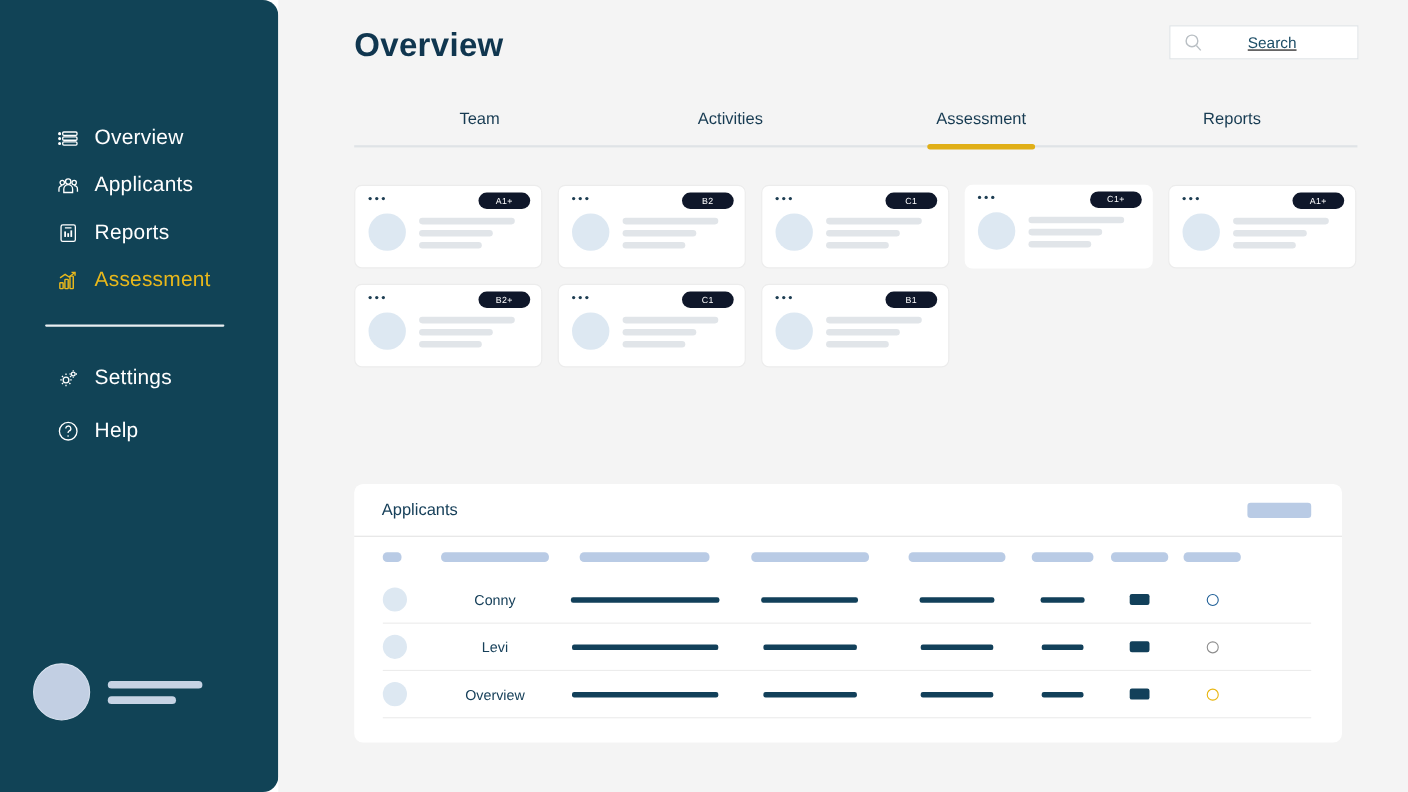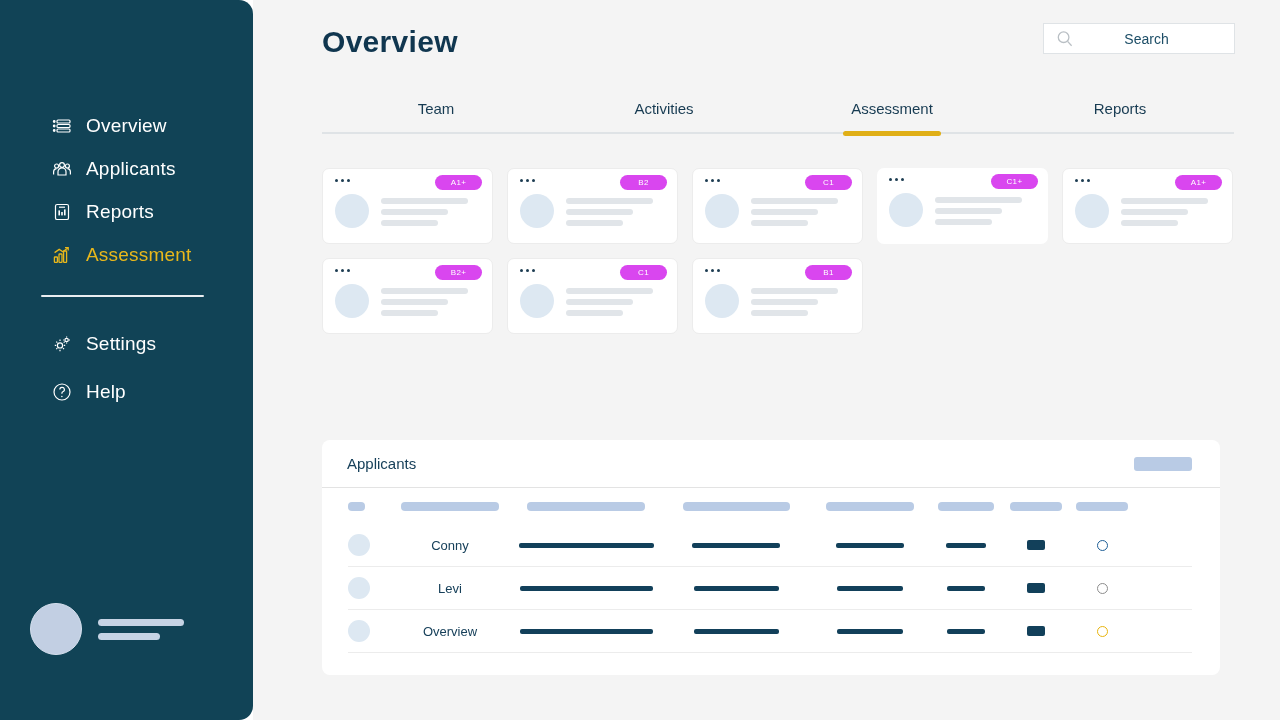--- a/index.html
+++ b/index.html
@@ -54,23 +54,23 @@
     width: 1027px; height: 720px; background: #f4f4f4;
   }
 
   .page-title {
     position: absolute; left: 69px; top: 25px;
     font-size: 30px; font-weight: 700; color: #10364f; letter-spacing: .3px;
   }
 
   .search {
     position: absolute; right: 45px; top: 23px;
-    width: 192px; height: 31px;
+    width: 172px; height: 31px;
     background: #ffffff; border: 1px solid #dfe3e6;
-    display: flex; align-items: center;
+    display: flex; align-items: center; text-decoration: underline;
   }
   .search-icon { width: 20px; height: 20px; margin-left: 11px; flex: none; }
   .search-text {
     flex: 1; text-align: center; font-size: 14px;
     color: #1d4e67; padding-right: 16px;
   }
 
   
   .tabs {
     position: absolute; left: 69px; top: 100px;
@@ -98,21 +98,21 @@
     width: 171px; height: 76px;
     background: #ffffff; border-radius: 7px;
     position: relative; flex: none;
   }
   .card.bordered { border: 1px solid #ececec; }
   .dots { position: absolute; left: 12px; top: 10px; display: flex; gap: 3px; }
   .dot { width: 3px; height: 3px; border-radius: 50%; background: #1d3d52; }
   .badge {
     position: absolute; right: 10px; top: 6px;
     min-width: 47px; height: 15px; border-radius: 8px;
-    background: #d946ef; color: #ffffff;
+    background: #0f172a; color: #ffffff;
     font-size: 8px; letter-spacing: .4px;
     display: flex; align-items: center; justify-content: center;
   }
   .card-body {
     position: absolute; left: 12px; top: 25px;
     display: flex; align-items: flex-start; gap: 12px;
   }
   .card-avatar {
     width: 34px; height: 34px; border-radius: 50%;
     background: #dde8f2; flex: none;

